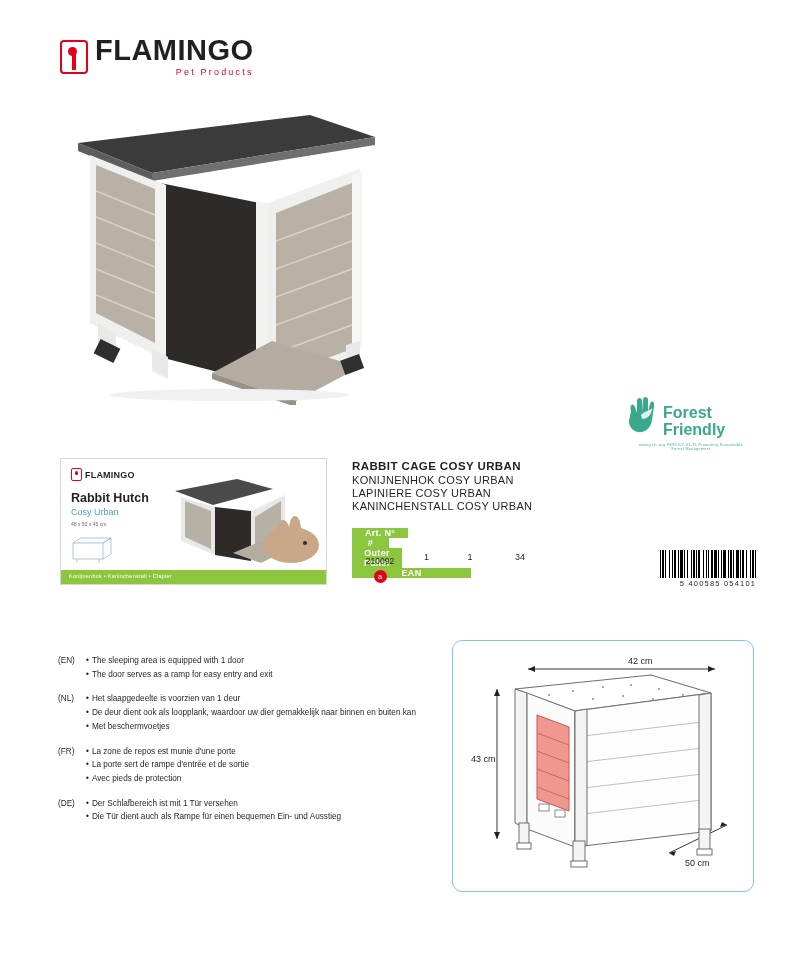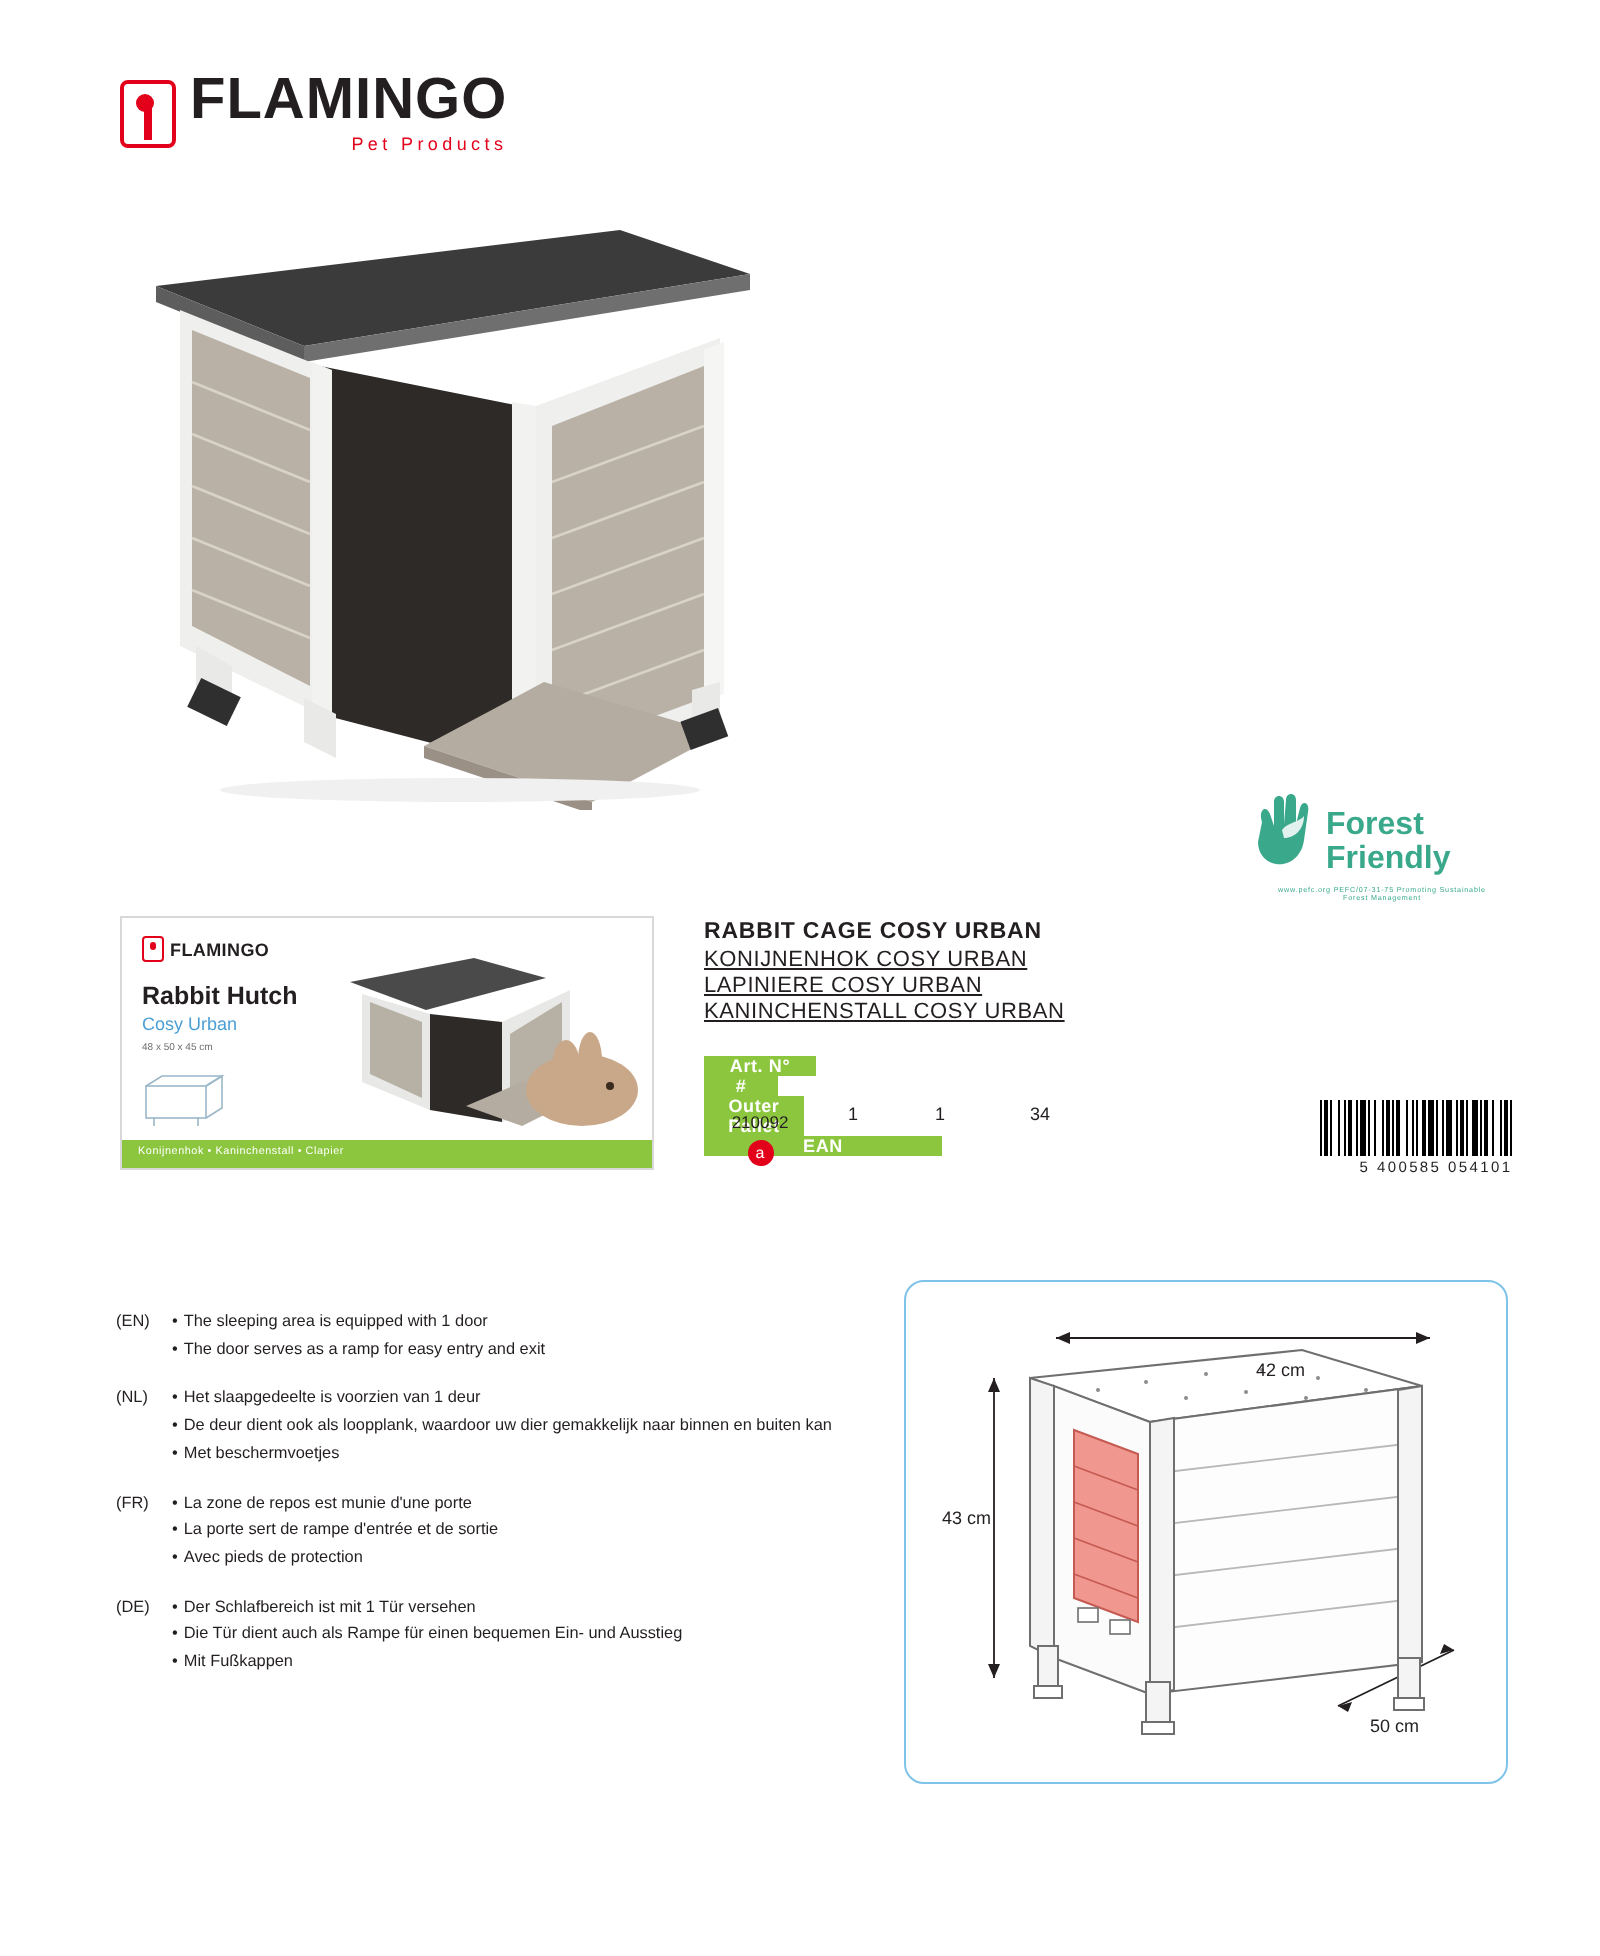--- a/index.html
+++ b/index.html
@@ -206,21 +206,20 @@
     font-weight: bold;
     letter-spacing: 0.4px;
     color: #231f20;
     margin-bottom: 2px;
   }
   .title-alt {
     font-size: 11px;
     letter-spacing: 0.3px;
     color: #231f20;
     margin-bottom: 1px;
-    text-decoration: underline;
   }
 
   
   .spec {
     position: absolute;
     left: 352px;
     top: 528px;
     width: 392px;
   }
   .spec-head {
@@ -334,21 +333,21 @@
     height: 250px;
     border: 1px solid #7fc3e8;
     border-radius: 10px;
     background: #ffffff;
   }
   .dim-label {
     position: absolute;
     font-size: 9px;
     color: #231f20;
   }
-  .dim-w { left: 175px; top: 15px; margin-top: 24px; }
+  .dim-w { left: 175px; top: 15px; }
   .dim-h { left: 18px; top: 113px; }
   .dim-d { left: 232px; top: 217px; }
 </style>
 </head>
 <body>
 
 <div class="page">
 
   <div class="logo">
     <div class="logo-mark"></div>
@@ -576,21 +575,20 @@
           <div class="feat-line"><span class="dot">•</span>La zone de repos est munie d'une porte</div>
           <div class="feat-line"><span class="dot">•</span>La porte sert de rampe d'entrée et de sortie</div>
           <div class="feat-line"><span class="dot">•</span>Avec pieds de protection</div>
         </div>
       </div>
       <div class="feat-group">
         <div class="feat-lang">(DE)</div>
         <div class="feat-lines">
           <div class="feat-line"><span class="dot">•</span>Der Schlafbereich ist mit 1 Tür versehen</div>
           <div class="feat-line"><span class="dot">•</span>Die Tür dient auch als Rampe für einen bequemen Ein- und Ausstieg</div>
-          <div class="feat-line"><span class="dot">•</span>Mit Fußkappen</div>
         </div>
       </div>
     </div>
 
   <div class="dimbox">
     <svg width="298" height="248" viewBox="0 0 298 248" xmlns="http://www.w3.org/2000/svg">
 
       <line x1="75" y1="28" x2="262" y2="28" stroke="#231f20" stroke-width="0.9"></line>
       <polygon points="75,28 82,25 82,31" fill="#231f20"></polygon>
       <polygon points="262,28 255,25 255,31" fill="#231f20"></polygon>

